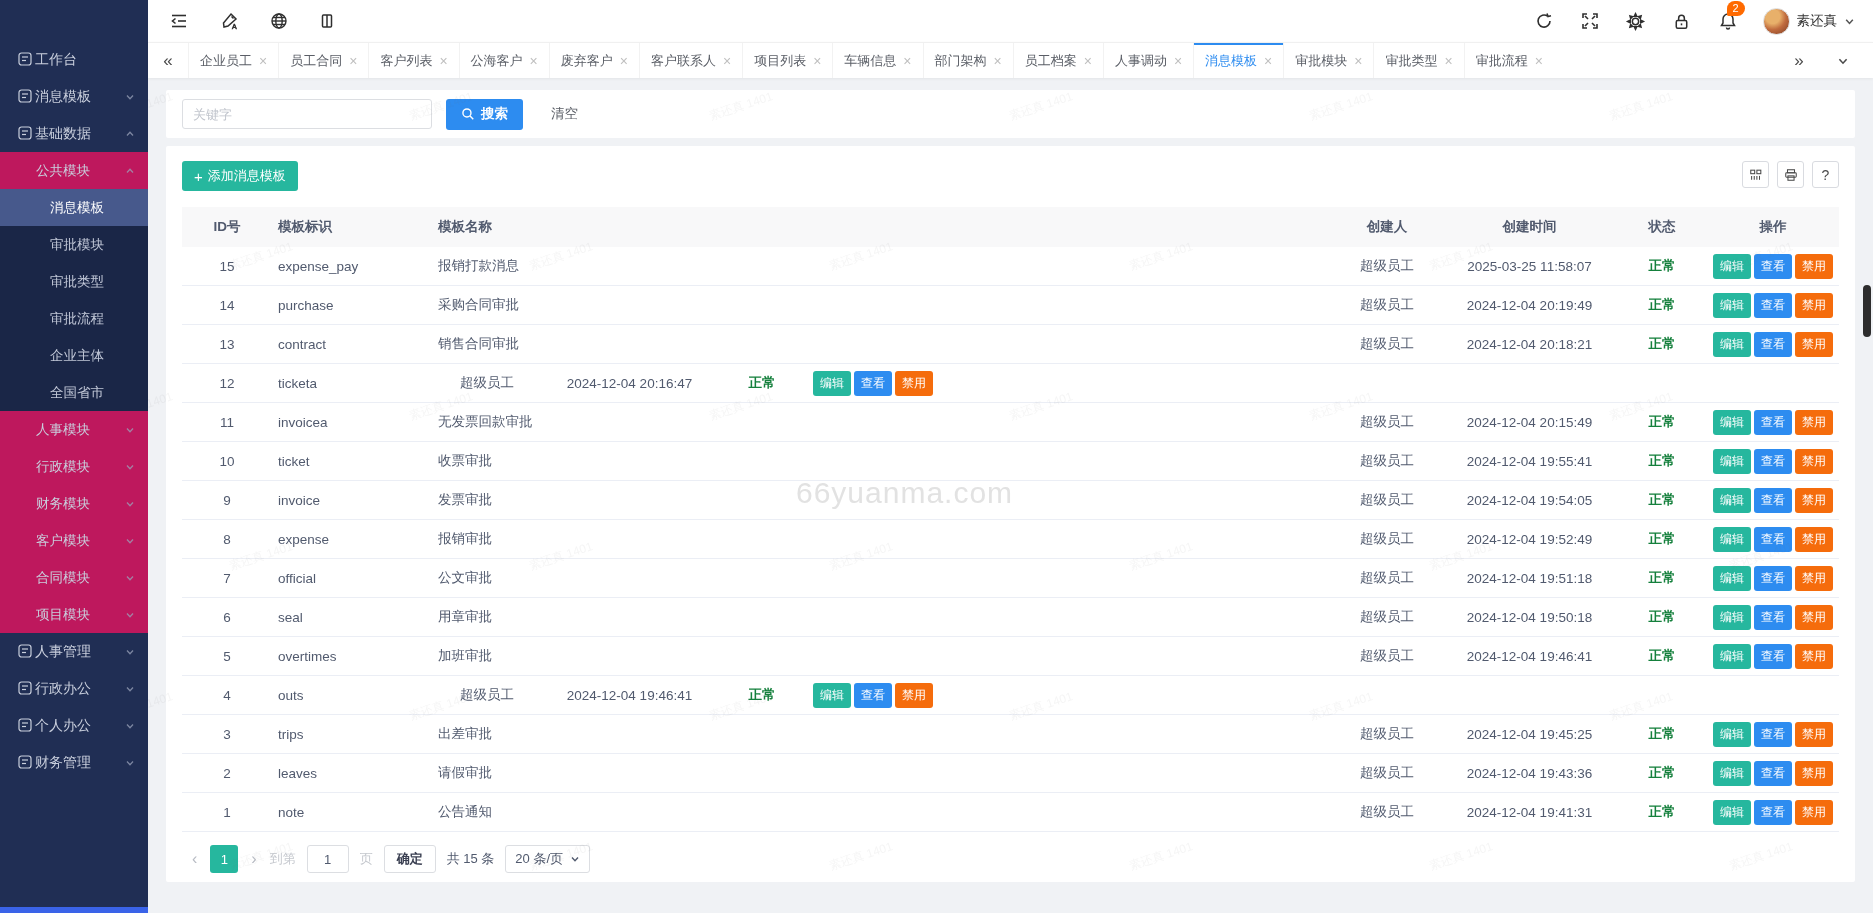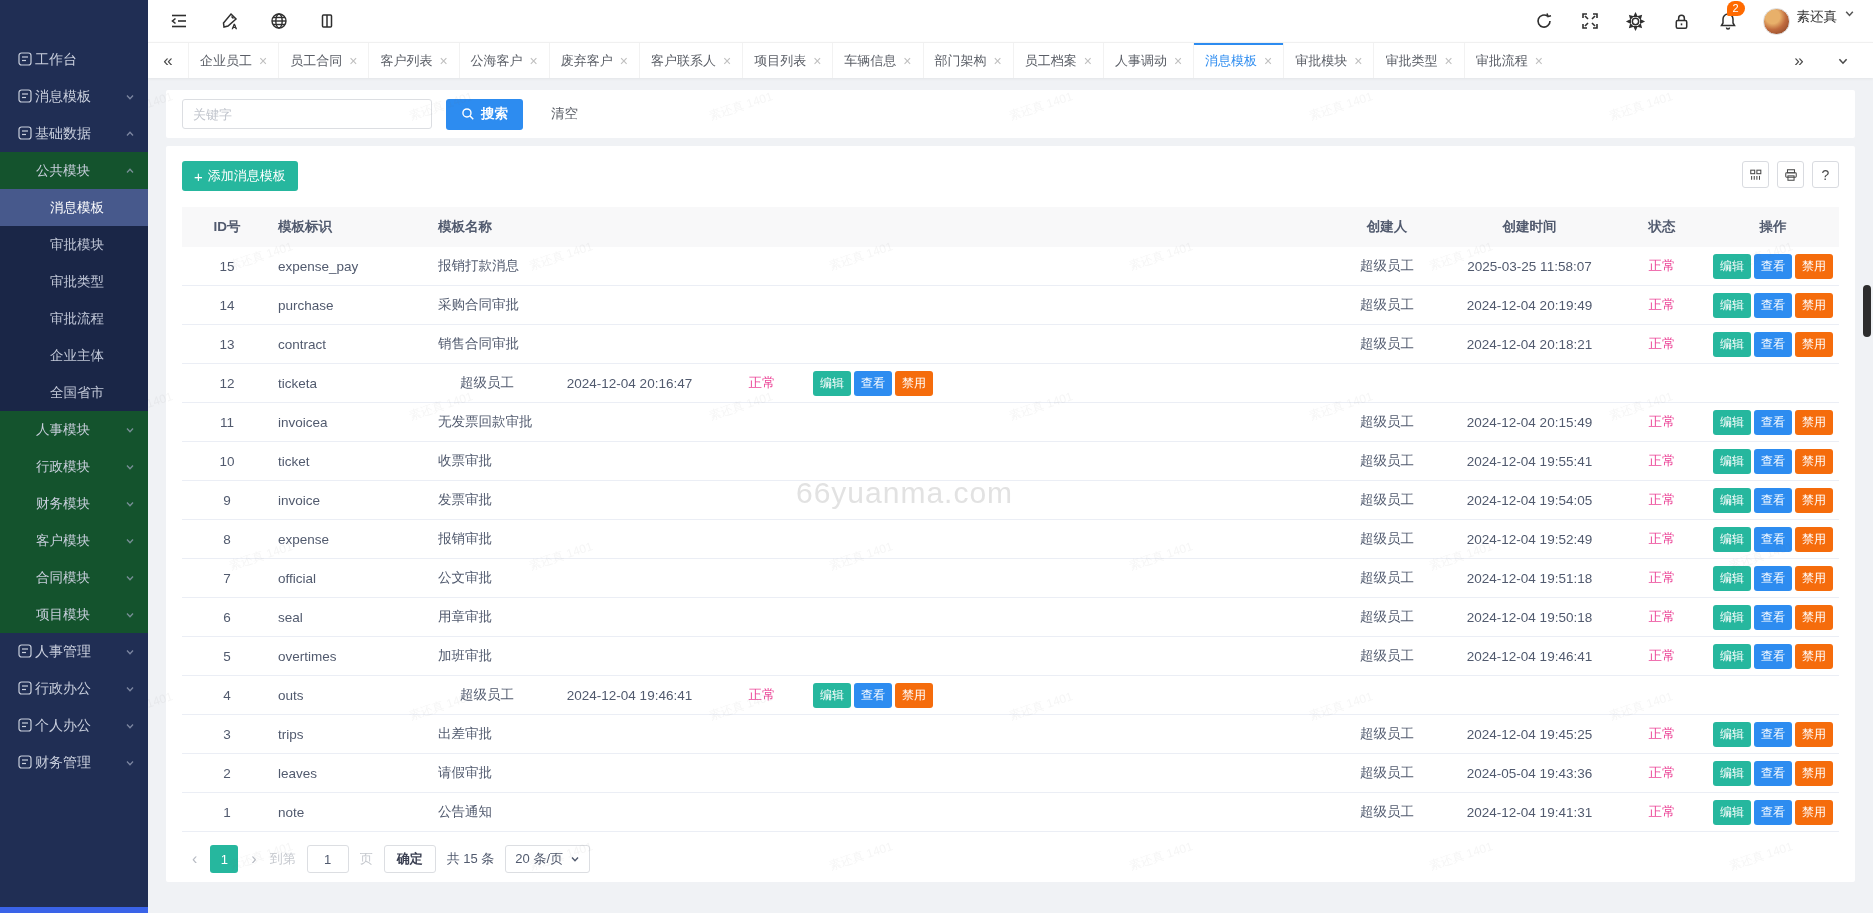--- a/index.html
+++ b/index.html
@@ -6,21 +6,21 @@
   html,body { width:1873px; height:913px; overflow:hidden;
     font-family:"Liberation Sans","DejaVu Sans",sans-serif; background:#f0f2f5; }
   .app { display:flex; width:1873px; height:913px; position:relative; }
 
   
   .sidebar { width:148px; min-width:148px; height:913px; background:#202e54; color:#c9cfdd;
     position:relative; overflow:hidden; }
   .side-item { height:37px; display:flex; align-items:center; position:relative;
     font-size:14px; cursor:pointer; white-space:nowrap; }
   .side-item.lvl1 { padding-left:17px; gap:1px; }
-  .side-item.lvl2 { padding-left:36px; font-size:13.5px; background:#14532d; }
+  .side-item.lvl2 { padding-left:36px; font-size:13.5px; background:#be185d; }
   .side-item.lvl3 { padding-left:50px; font-size:13.5px; background:#1a2647; color:#c2c8d8; }
   .side-item.active { background:#47598c; color:#ffffff; }
   .side-item .chev { position:absolute; right:13px; opacity:.75; display:flex; }
   .side-item .s-icon { width:17px; height:17px; display:inline-flex; }
   .side-item svg { display:block; }
   .sidebar-hscroll { position:absolute; bottom:0; left:0; width:148px; height:6px; background:#3a63e8; }
 
   
   .main { flex:1; display:flex; flex-direction:column; position:relative; }
 
@@ -30,21 +30,21 @@
   .topbar-left { display:flex; align-items:center; gap:28px; }
   .topbar-right { display:flex; align-items:center; gap:24px; }
   .tb-icon { width:22px; height:22px; display:inline-flex; align-items:center; justify-content:center;
     color:#2f2f2f; cursor:pointer; }
   .bell-wrap { position:relative; }
   .badge { position:absolute; top:-9px; left:10px; background:#ff6a00; color:#fff;
     font-size:11px; line-height:15px; padding:0 6px; border-radius:8px 8px 8px 2px; }
   .avatar { width:27px; height:27px; border-radius:50%;
     background:radial-gradient(circle at 35% 30%, #e8b06a 0 30%, #c06b3e 55%, #7d3c22 100%);
     border:1px solid #ddd; }
-  .user { display:flex; gap:7px; font-size:13.5px; color:#333; cursor:pointer; }
+  .user { display:flex; align-items:center; gap:7px; font-size:13.5px; color:#333; cursor:pointer; }
 
   
   .tabbar { height:36px; background:#fff; display:flex; align-items:stretch;
     border-top:1px solid #f0f0f0; box-shadow:0 1px 3px rgba(0,0,0,.06); position:relative; z-index:2; }
   .tab-scroll { width:40px; display:flex; align-items:center; justify-content:center;
     font-size:17px; color:#4a4a4a; cursor:pointer; }
   .tabs { display:flex; flex:1; overflow:hidden; }
   .tab { display:flex; align-items:center; padding:0 11px; font-size:13px; color:#5a5e66;
     border-left:1px solid #f2f2f2; cursor:pointer; position:relative; white-space:nowrap; }
   .tab.active { color:#2d8cf0; }
@@ -80,21 +80,21 @@
     color:#515a6e; font-size:13.5px; font-weight:bold; }
   .trow { display:flex; align-items:center; height:39px; border-bottom:1px solid #ebeef5;
     font-size:13.5px; color:#515a6e; background:#fff; }
   .c-id { width:90px; text-align:center; }
   .c-code { width:160px; padding-left:6px; }
   .c-name { flex:1; padding-left:6px; }
   .c-creator { width:110px; text-align:center; }
   .c-time { width:175px; text-align:center; }
   .c-status { width:90px; text-align:center; }
   .c-ops { width:132px; display:flex; justify-content:center; gap:3px; }
-  .status-ok { color:#ec4899; }
+  .status-ok { color:#15803d;font-weight:bold; }
   .op-btn { border:none; color:#fff; font-size:12px; padding:4px 7px; border-radius:3px; cursor:pointer; }
   .b-edit { background:#26b79e; } .b-view { background:#2d8cf0; } .b-dis { background:#f56c0c; }
 
   
   .pager { display:flex; align-items:center; gap:11px; margin:13px 0 0 8px;
     font-size:13px; color:#515a6e; }
   .pg-arrow { color:#b8bcc4; font-size:16px; cursor:pointer; padding:0 2px; }
   .pg-cur { width:28px; height:28px; background:#26b79e; color:#fff; border-radius:3px;
     display:flex; align-items:center; justify-content:center; cursor:pointer; }
   .pg-muted { color:#c5c8ce; }
@@ -680,21 +680,21 @@
                   <button class="op-btn b-edit">编辑</button>
                   <button class="op-btn b-view">查看</button>
                   <button class="op-btn b-dis">禁用</button>
                 </div>
               </div>
               <div class="trow">
                 <div class="c-id">2</div>
                 <div class="c-code">leaves</div>
                 <div class="c-name">请假审批</div>
                 <div class="c-creator">超级员工</div>
-                <div class="c-time">2024-05-04 19:43:36</div>
+                <div class="c-time">2024-12-04 19:43:36</div>
                 <div class="c-status"><span class="status-ok">正常</span></div>
                 <div class="c-ops">
                   <button class="op-btn b-edit">编辑</button>
                   <button class="op-btn b-view">查看</button>
                   <button class="op-btn b-dis">禁用</button>
                 </div>
               </div>
               <div class="trow">
                 <div class="c-id">1</div>
                 <div class="c-code">note</div>

